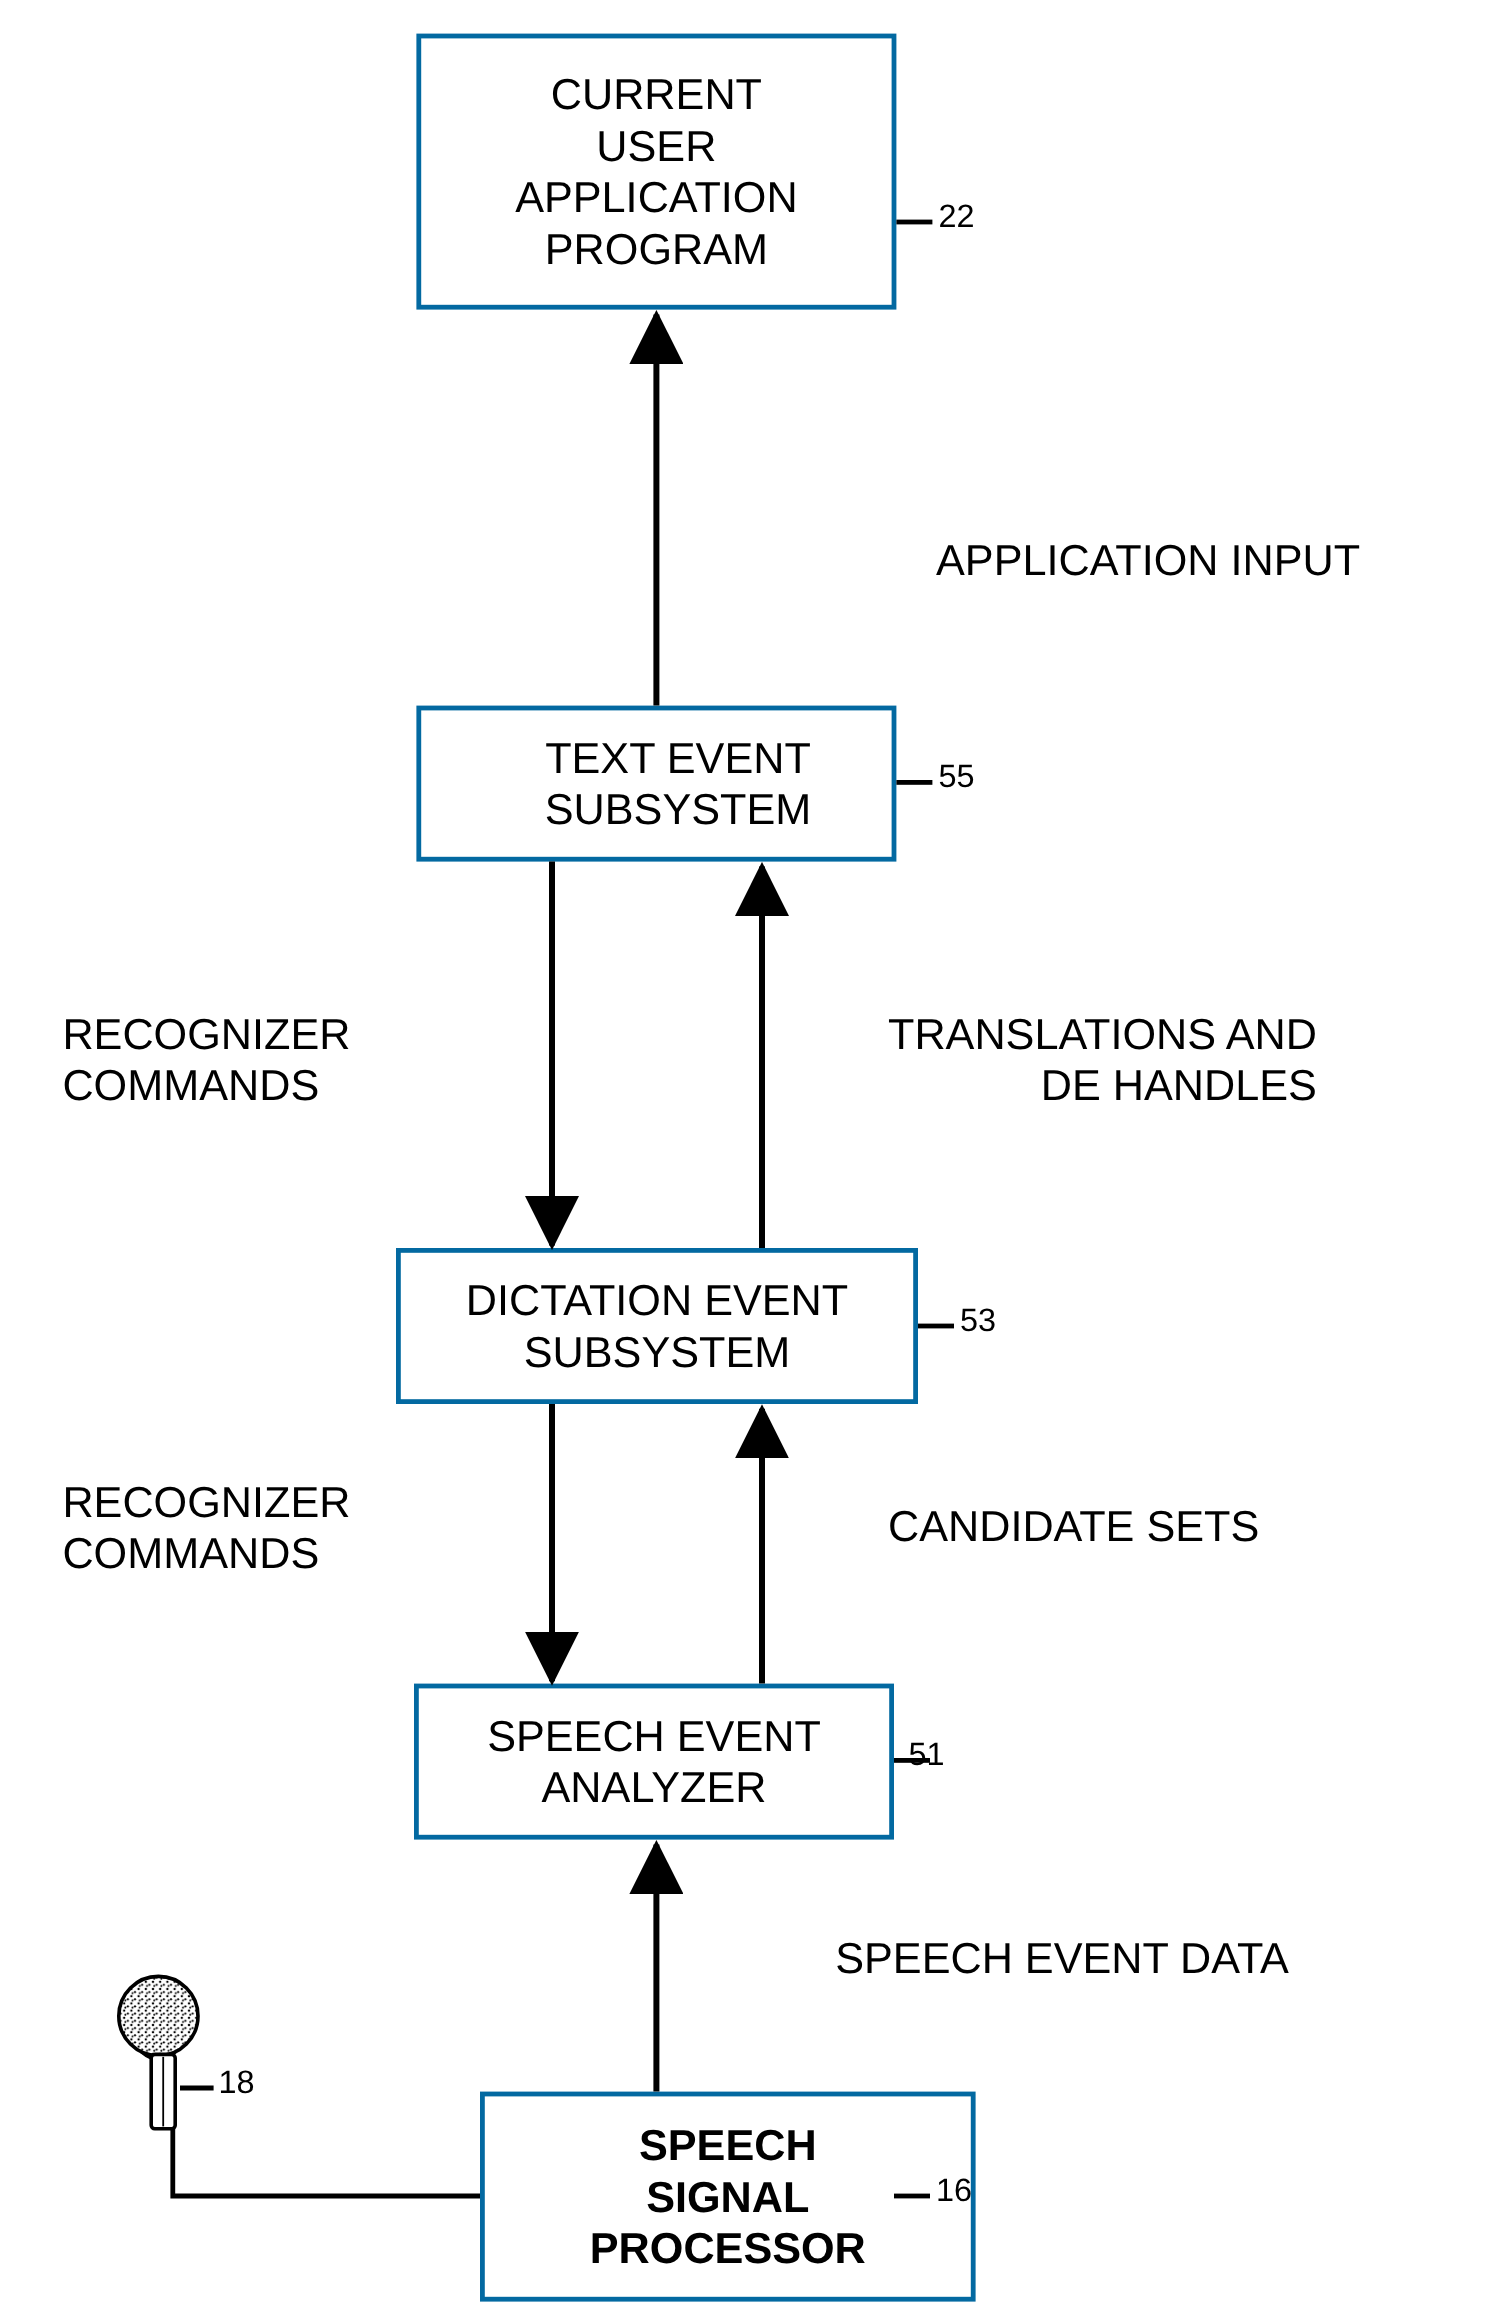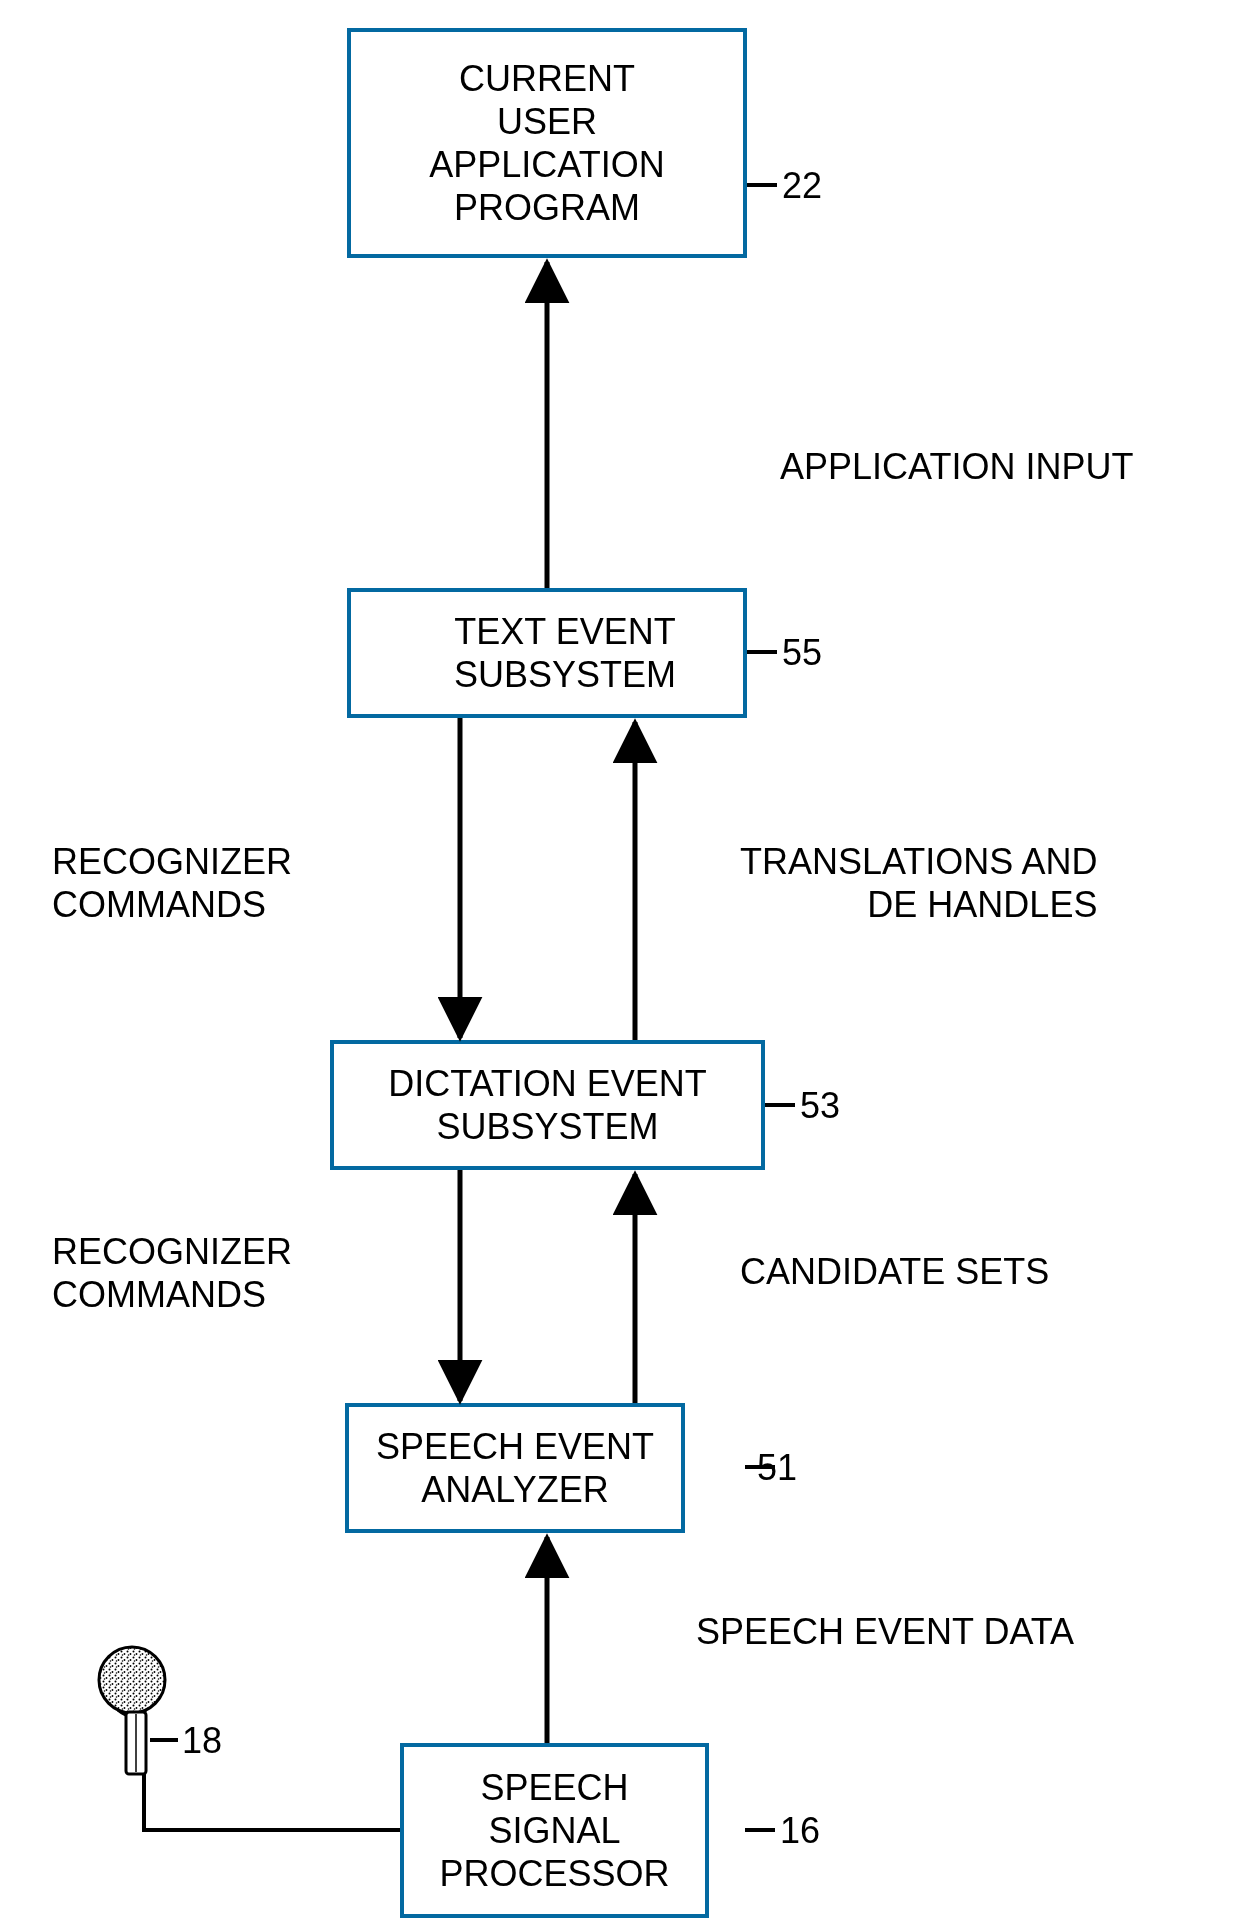--- a/index.html
+++ b/index.html
@@ -31,21 +31,21 @@
     position: absolute;
     font-size: 36px;
     line-height: 1.2;
     text-align: left;
     white-space: pre-line;
   }
   .label.right { text-align: right; }
   .label.left  { text-align: left; }
   .refnum {
     position: absolute;
-    font-size: 36px;
+    font-size: 27px;
     text-align: right;
   }
   .tick {
     position: absolute;
     width: 30px;
     height: 4px;
     background: #000;
   }
   svg.wire {
     position: absolute;
@@ -75,28 +75,28 @@
   <div class="tick" style="left:747px; top:650px;"></div>
   <div class="refnum" style="left:782px; top:632px;">55</div>
 
   <div class="box" style="left:330px; top:1040px; width:435px; height:130px;">
     <span>DICTATION EVENT
 SUBSYSTEM</span>
   </div>
   <div class="tick" style="left:765px; top:1103px;"></div>
   <div class="refnum" style="left:800px; top:1085px;">53</div>
 
-  <div class="box" style="left:345px; top:1403px; width:340px; height:130px;">
+  <div class="box" style="left:345px; top:1403px; width:400px; height:130px;">
     <span>SPEECH EVENT
 ANALYZER</span>
   </div>
   <div class="tick" style="left:745px; top:1465px;"></div>
   <div class="refnum" style="left:757px; top:1447px;">51</div>
 
-  <div class="box" style="left:400px; top:1743px; width:309px; height:175px;">
+  <div class="box" style="left:400px; top:1743px; width:413px; height:175px;font-weight:bold;">
     <span>SPEECH
 SIGNAL
 PROCESSOR</span>
   </div>
   <div class="tick" style="left:745px; top:1828px;"></div>
   <div class="refnum" style="left:780px; top:1810px;">16</div>
 
   <div class="label right" style="left:780px; top:445px;">APPLICATION INPUT</div>
 
   <div class="label left" style="left:52px; top:840px;">RECOGNIZER

